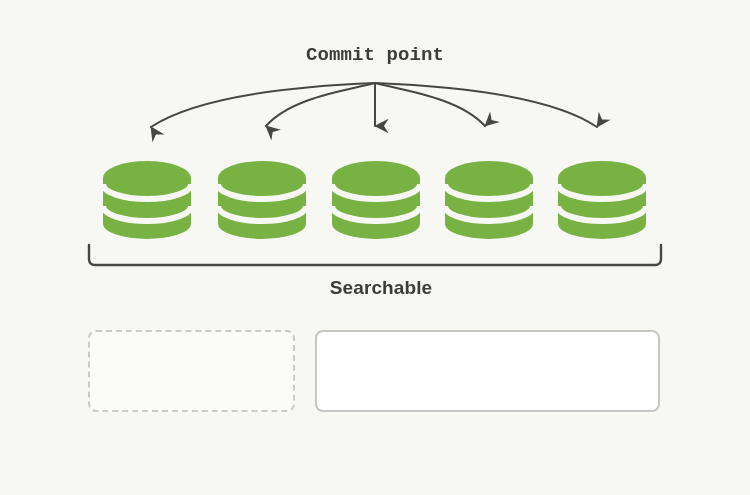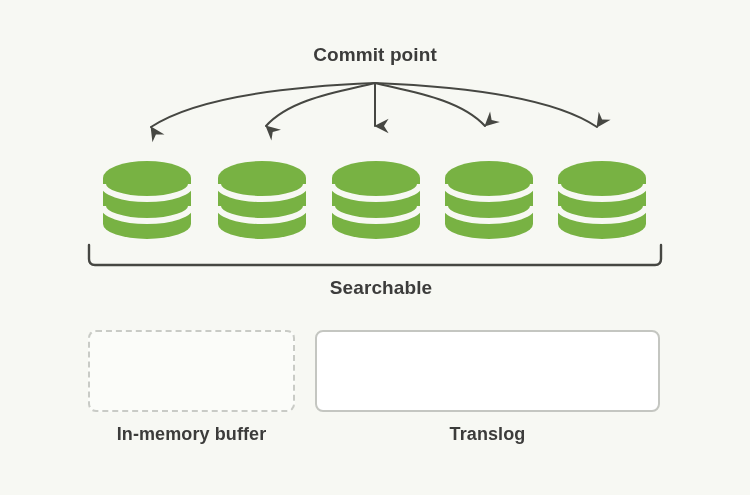--- a/index.html
+++ b/index.html
@@ -24,20 +24,21 @@
     color: #3c3c3b;
     white-space: nowrap;
     text-align: center;
     letter-spacing: 0.1px;
   }
   #commit-point-label {
     left: 0;
     top: 44px;
     width: 750px;
     font-size: 19px;
+    font-family: Liberation Mono, monospace;
   }
   #searchable-label {
     left: 6px;
     top: 277px;
     width: 750px;
     font-size: 19px;
   }
   #in-memory-buffer-label {
     left: 88px;
     top: 424px;
@@ -152,17 +153,15 @@
   <svg class="layer" id="bracket-layer" viewBox="0 0 750 495">
     <path d="M 89 245 L 89 259 Q 89 265 95 265 L 655 265 Q 661 265 661 259 L 661 245" fill="none" stroke="#464742" stroke-width="2.4" stroke-linecap="round" stroke-linejoin="round"></path>
   </svg>
 
   <div class="label" id="searchable-label">Searchable</div>
 
   <div class="box" id="in-memory-buffer-box"></div>
 
   <div class="box" id="translog-box"></div>
 
-  <div class="label" id="in-memory-buffer-label">In-memory buffer</div>
 
-  <div class="label" id="translog-label">Translog</div>
 
 </div>
 
 </body></html>

